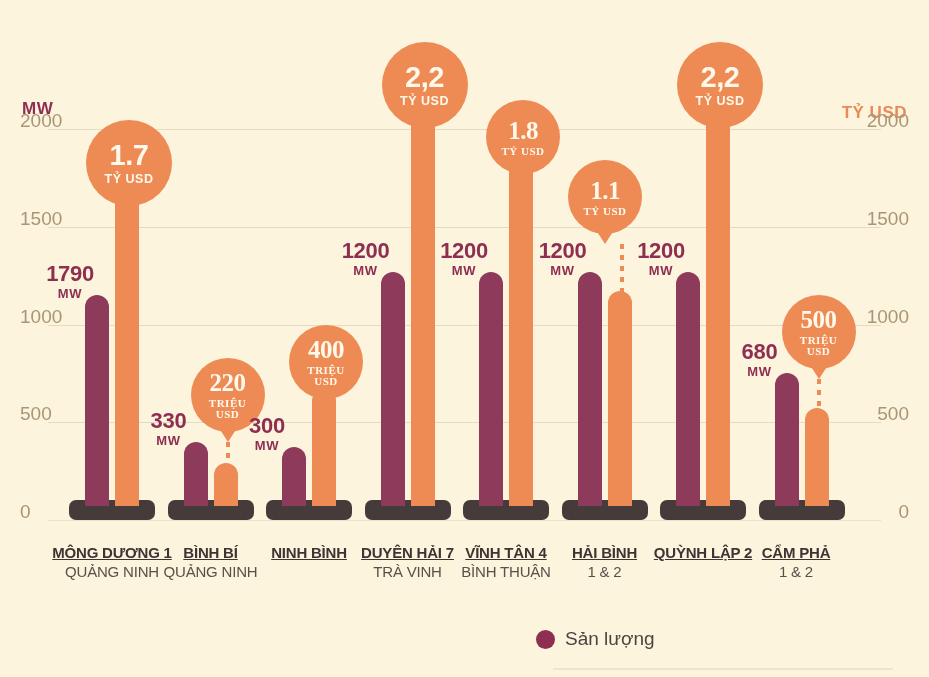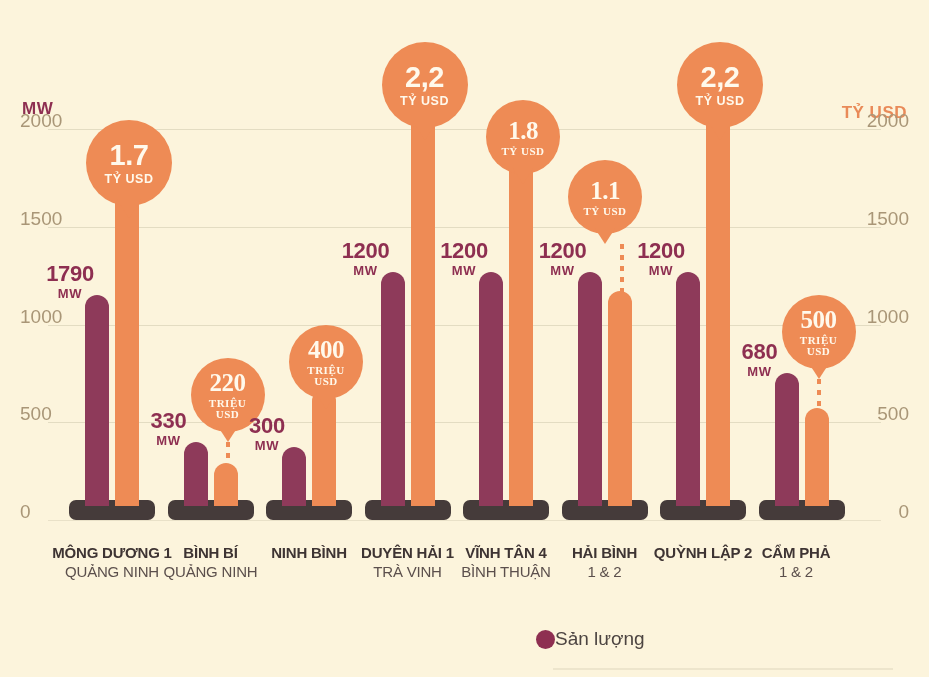--- a/index.html
+++ b/index.html
@@ -90,29 +90,29 @@
     background-image:linear-gradient(#EE8B55 50%, rgba(0,0,0,0) 0%);
     background-size:4px 11px;
     background-repeat:repeat-y;
   }
 
   
   .xlabel{
     position:absolute;text-align:center;transform:translateX(-50%);
     line-height:1.25;white-space:nowrap;
   }
-  .xlabel .n{display:block;font-size:15px;font-weight:bold;color:#3E3433;letter-spacing:-.2px;}
+  .xlabel .n{display:block;font-size:15px;font-weight:bold;color:#3E3433;letter-spacing:-.2px;text-decoration:underline;}
   .xlabel .s{display:block;font-size:15px;color:#5B4F4C;letter-spacing:-.2px;}
 
   
   #legend{
     position:absolute;left:536px;top:628px;
     display:flex;align-items:center;gap:36px;
   }
-  .leg{display:flex;align-items:center;}
+  .leg{display:flex;align-items:center;gap:10px;}
   .dot{width:19px;height:19px;border-radius:50%;}
   .leg span.t{font-size:19px;color:#4C4441;}
   #legend-rule{
     position:absolute;left:553px;top:668px;width:340px;height:2px;background:#EDE5CC;
   }
 </style>
 </head>
 <body>
 
 <div id="stage">
@@ -208,21 +208,21 @@
         <span class="s">QUẢNG NINH</span>
       </div>
       <div class="xlabel" style="left: 210.5px; top: 544px;">
         <span class="n">BÌNH BÍ</span>
         <span class="s">QUẢNG NINH</span>
       </div>
       <div class="xlabel" style="left: 309px; top: 544px;">
         <span class="n">NINH BÌNH</span>
       </div>
       <div class="xlabel" style="left: 407.5px; top: 544px;">
-        <span class="n">DUYÊN HẢI 1</span>
+        <span class="n">DUYÊN HẢI 7</span>
         <span class="s">TRÀ VINH</span>
       </div>
       <div class="xlabel" style="left: 506px; top: 544px;">
         <span class="n">VĨNH TÂN 4</span>
         <span class="s">BÌNH THUẬN</span>
       </div>
       <div class="xlabel" style="left: 604.5px; top: 544px;">
         <span class="n">HẢI BÌNH</span>
         <span class="s">1 &amp; 2</span>
       </div>

